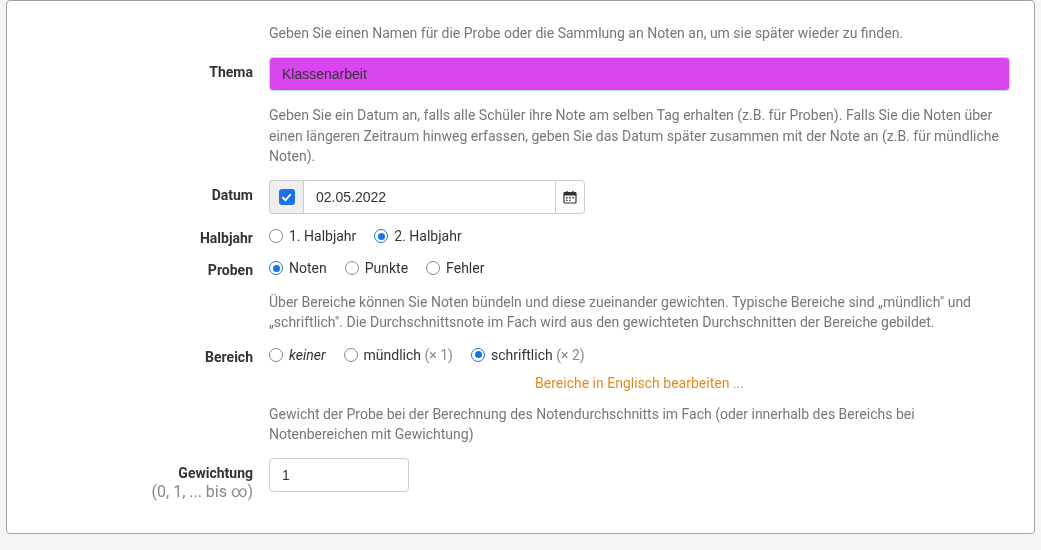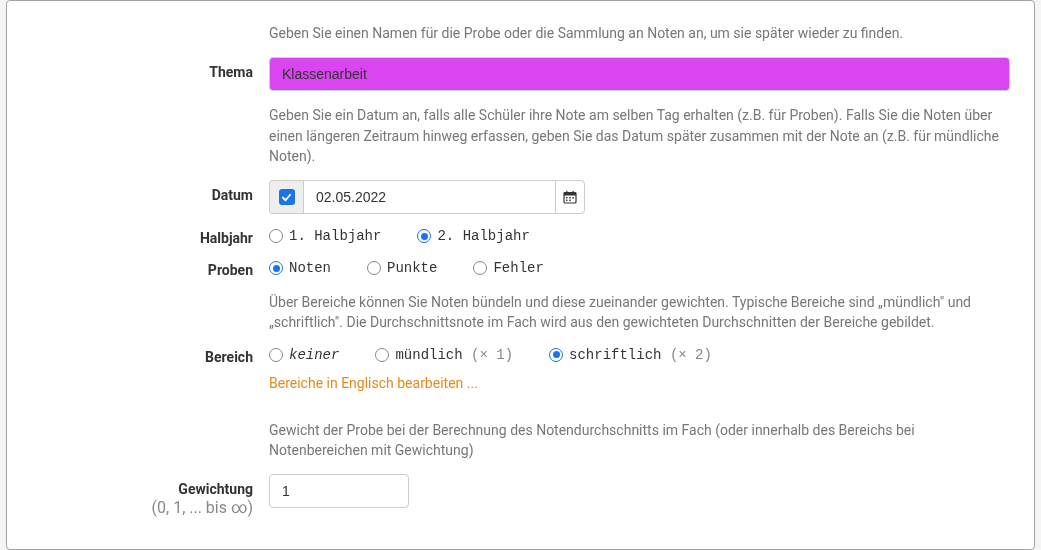--- a/index.html
+++ b/index.html
@@ -102,21 +102,21 @@
       width: 30px;
       border: 1px solid #ccc;
       border-radius: 0 4px 4px 0;
       background: #fff;
       display: flex;
       align-items: center;
       justify-content: center;
       cursor: pointer;
     }
     .date-icon-btn svg { display: block; }
-    .radio-group { display: flex; align-items: center; gap: 36px; font-family: Liberation Mono, monospace; }
+    .radio-group { display: flex; align-items: center; gap: 18px; }
     .radio-item {
       display: flex;
       align-items: center;
       gap: 6px;
       cursor: pointer;
     }
     .radio {
       width: 14px;
       height: 14px;
       border: 1px solid #888;
@@ -289,21 +289,21 @@
           <span class="radio checked"></span>
           <span class="radio-label">
             <span>schriftlich</span>
             <span class="muted">(× 2)</span>
           </span>
         </label>
       </div>
     </div>
   </div>
 
-  <div class="form-row" style="margin-top:-4px; margin-bottom:29px;">
+  <div class="form-row" style="margin-top:-4px; margin-bottom:13px;text-align:center;">
     <div class="label-col"></div>
     <div class="content-col">
       <a class="link">Bereiche in Englisch bearbeiten ...</a>
     </div>
   </div>
 
   <div class="form-row">
     <div class="label-col"></div>
     <div class="content-col">
       <div class="help-text">Gewicht der Probe bei der Berechnung des Notendurchschnitts im Fach (oder innerhalb des Bereichs bei Notenbereichen mit Gewichtung)</div>

